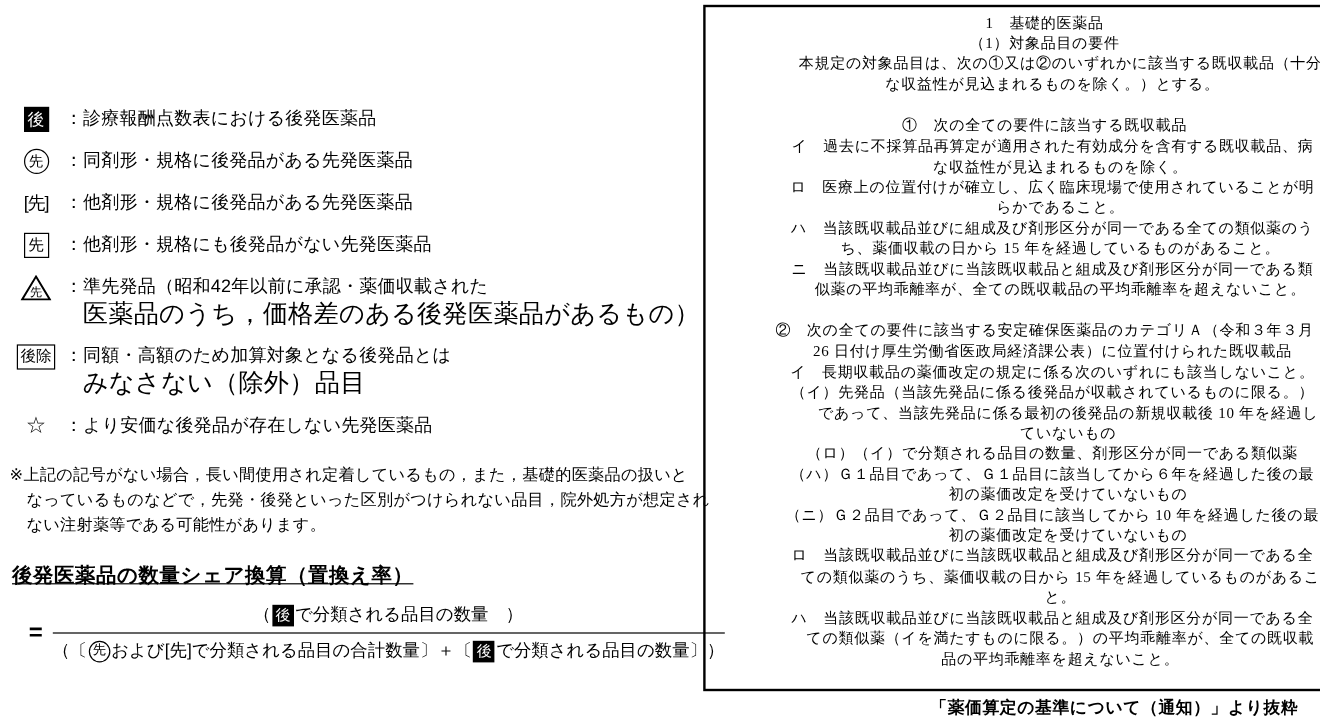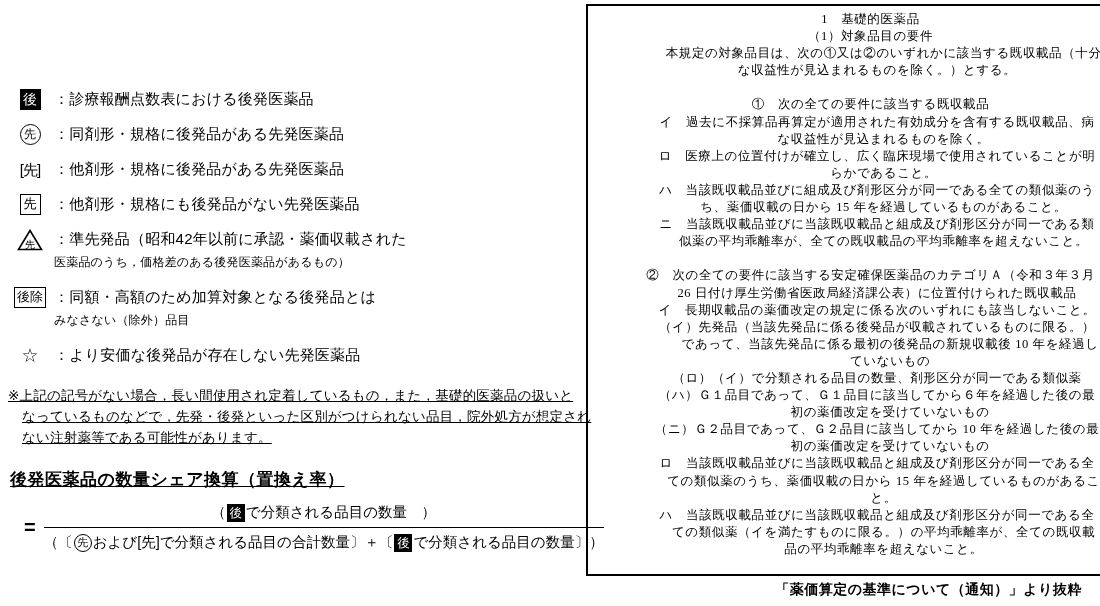--- a/index.html
+++ b/index.html
@@ -8,36 +8,36 @@
     color:#000; font-family:"Liberation Sans","DejaVu Sans",sans-serif;
     overflow:hidden;
   }
 
   
   .left-panel{position:absolute; left:6px; top:88px; width:572px;}
   .legend-row{display:flex; align-items:flex-start; margin-bottom:13px;}
   .sym-wrap{flex:0 0 48px; display:flex; justify-content:center; padding-top:1px;}
   .lbl-block{flex:1 1 auto;}
   .lbl{font-size:15px; line-height:22px; letter-spacing:0.2px; white-space:pre;}
-  .lbl2{font-size:12px; line-height:22px; letter-spacing:0.2px; margin-top:1px; white-space:pre;}
+  .lbl2{font-size:21px; line-height:22px; letter-spacing:0.2px; margin-left:15px; margin-top:1px; white-space:pre;}
 
   .sym{display:inline-block; text-align:center; box-sizing:border-box;}
   .sym-blackbox{width:21px; height:21px; background:#000; color:#fff; font-size:14px; line-height:21px;}
   .sym-circle{width:21px; height:21px; border:1.5px solid #000; border-radius:50%; font-size:12px; line-height:18px;}
   .sym-brackets{font-size:15px; line-height:21px; letter-spacing:-1px;}
   .sym-box{width:21px; height:21px; border:1.5px solid #000; font-size:13px; line-height:18px;}
   .sym-wideb{height:21px; border:1.5px solid #000; font-size:13px; line-height:18px; padding:0 2px; letter-spacing:0;}
   .sym-star{font-size:19px; line-height:21px;}
   .sym-triangle{position:relative; width:26px; height:22px; border:none;}
   .sym-triangle svg{position:absolute; left:0; top:0;}
   .tri-char{position:absolute; left:50%; bottom:1px; transform:translateX(-50%); font-size:10px; line-height:11px;}
 
   
   .note{margin-top:19px; margin-left:2px;}
-  .note-line{font-size:13.5px; line-height:21px; letter-spacing:0.2px; white-space:pre;text-decoration:underline;}
+  .note-line{font-size:13.5px; line-height:21px; letter-spacing:0.2px; white-space:pre;}
   .note-line + .note-line{padding-left:14px;}
 
   
   .formula-heading{margin:20px 0 0 4px; font-size:17px; font-weight:bold; letter-spacing:0.5px;text-decoration:underline;}
   .formula{display:flex; align-items:center; margin:12px 0 0 18px;}
   .eq{font-size:20px; font-weight:bold; margin-right:8px;}
   .fraction{display:inline-block;}
   .numerator{display:flex; justify-content:center; align-items:center; font-size:14.5px; padding-bottom:5px; white-space:pre;}
   .denominator{display:flex; justify-content:center; align-items:center; font-size:14.5px; border-top:1.5px solid #000; padding-top:5px; white-space:pre;}
   .mark-black{display:inline-block; background:#000; color:#fff; min-width:18px; height:18px; font-size:12.5px; line-height:18px; text-align:center; margin:0 1px;}

